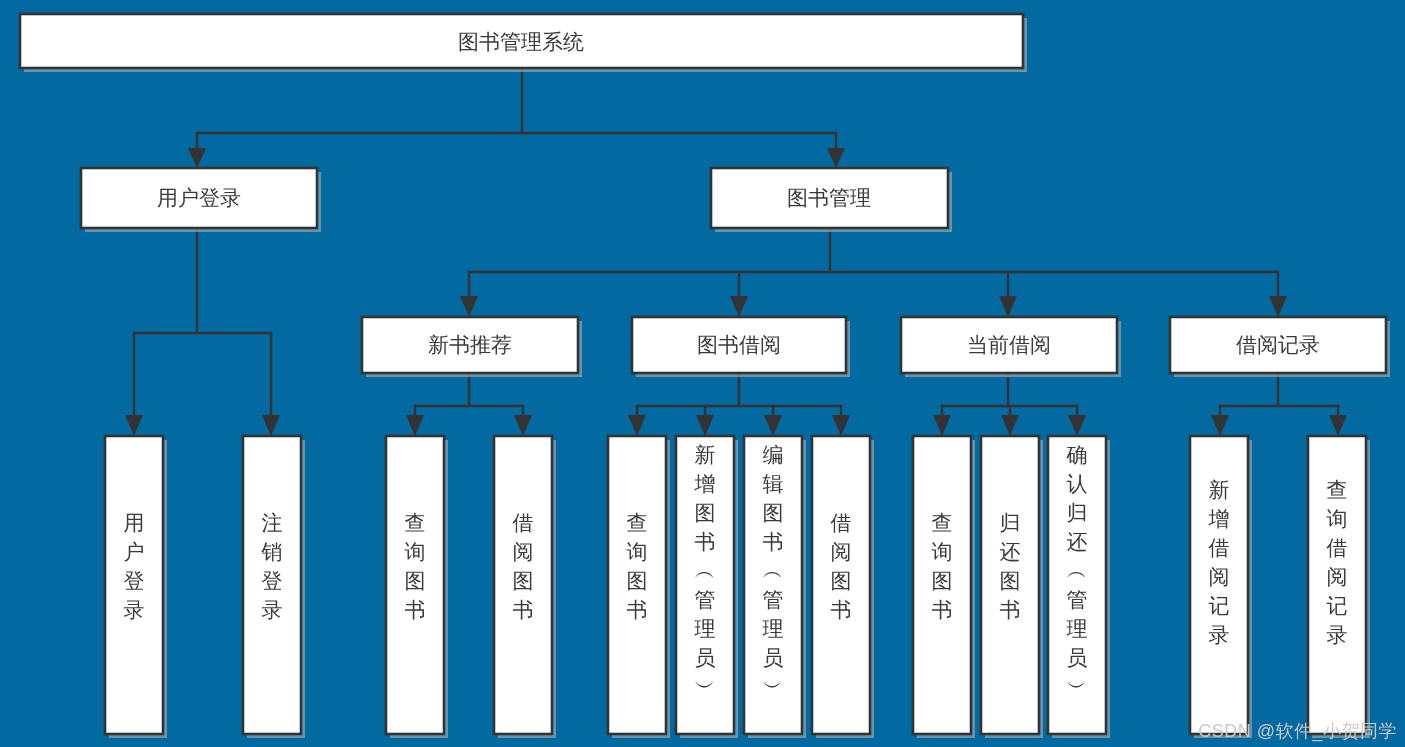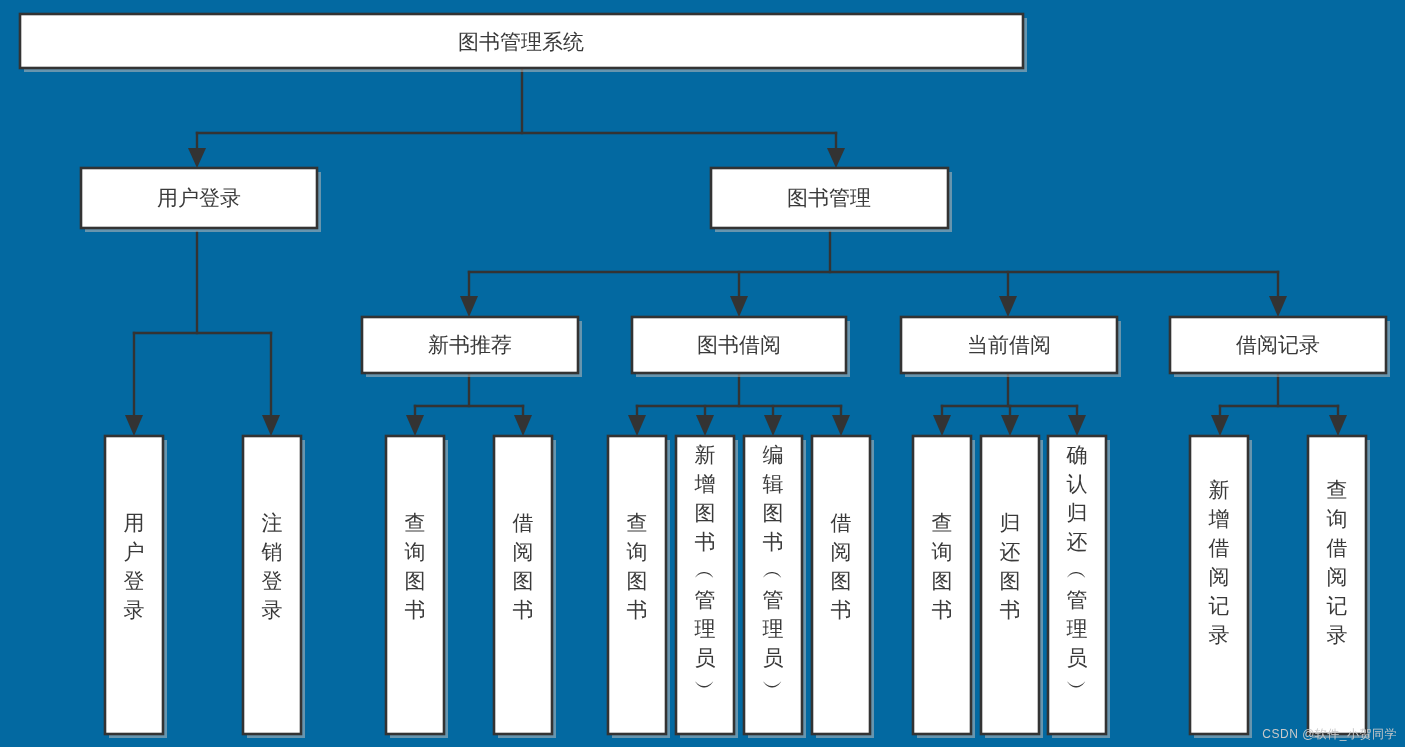--- a/index.html
+++ b/index.html
@@ -53,21 +53,21 @@
     font-family: "Liberation Sans", "DejaVu Sans", sans-serif;
     fill: #3a3a3a;
     font-size: 21px;
     text-anchor: middle;
   }
   .watermark {
     position: absolute;
     right: 8px;
     bottom: 4px;
     font-family: "Liberation Sans", "DejaVu Sans", sans-serif;
-    font-size: 12px;
+    font-size: 18px;
     color: #c9c9c9;
     letter-spacing: 0.5px;
     white-space: nowrap;
   }
 </style>
 </head>
 <body>
 
 <div id="stage">
 

